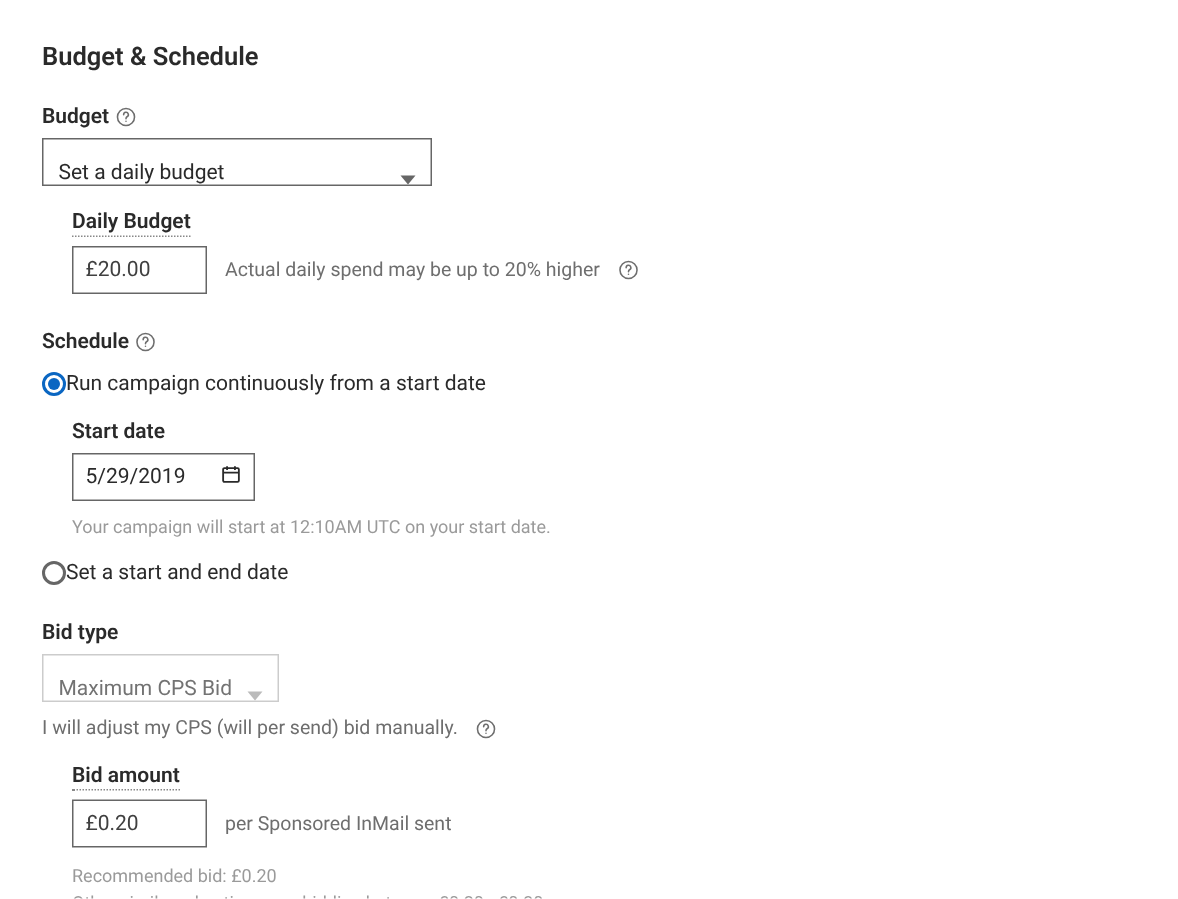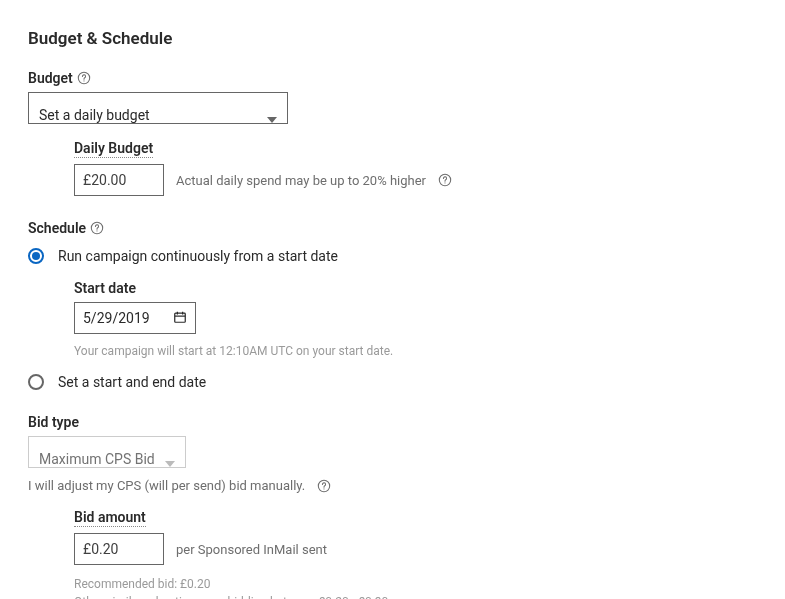--- a/index.html
+++ b/index.html
@@ -58,42 +58,41 @@
     width: 158px;
     cursor: default;
   }
   .chev {
     width: 0; height: 0;
     border-left: 5px solid transparent;
     border-right: 5px solid transparent;
     border-top: 6px solid #666;
   }
   .dropdown.disabled .chev { border-top-color: #bbb; }
-  .indent { margin-left: 46px; }
+  .indent { margin-left: 20px; }
   .sub-block { margin-top: 16px; }
   .text-input {
     border: 1px solid #666;
     height: 32px;
     width: 90px;
     padding: 0 8px;
     font-size: 14px;
     color: #404040;
     display: flex;
     align-items: center;
     background: #fff;
   }
   .hint {
     font-size: 13px;
     color: #6e6e6e;
   }
   .row { display: flex; align-items: center; gap: 12px; }
   .block-gap { margin-top: 24px; }
   .radio-row {
     display: flex;
-    gap: 14px;
     margin-top: 12px;
   }
   .radio {
     width: 16px; height: 16px;
     border-radius: 50%;
     border: 2px solid #666;
     display: inline-flex;
     align-items: center;
     justify-content: center;
     flex-shrink: 0;

